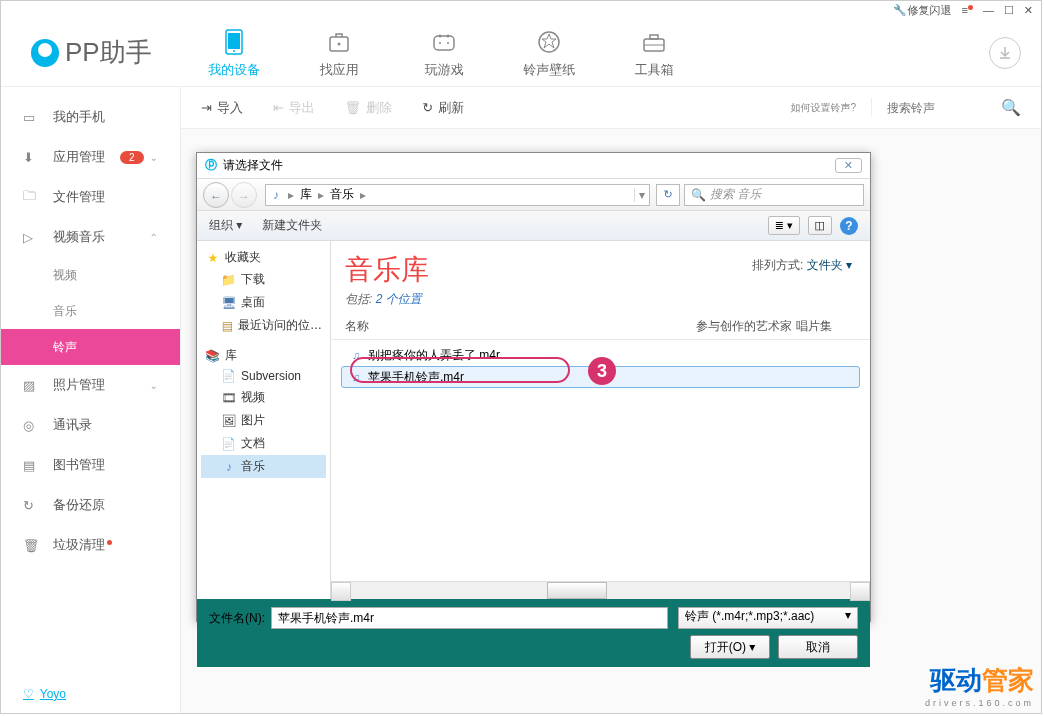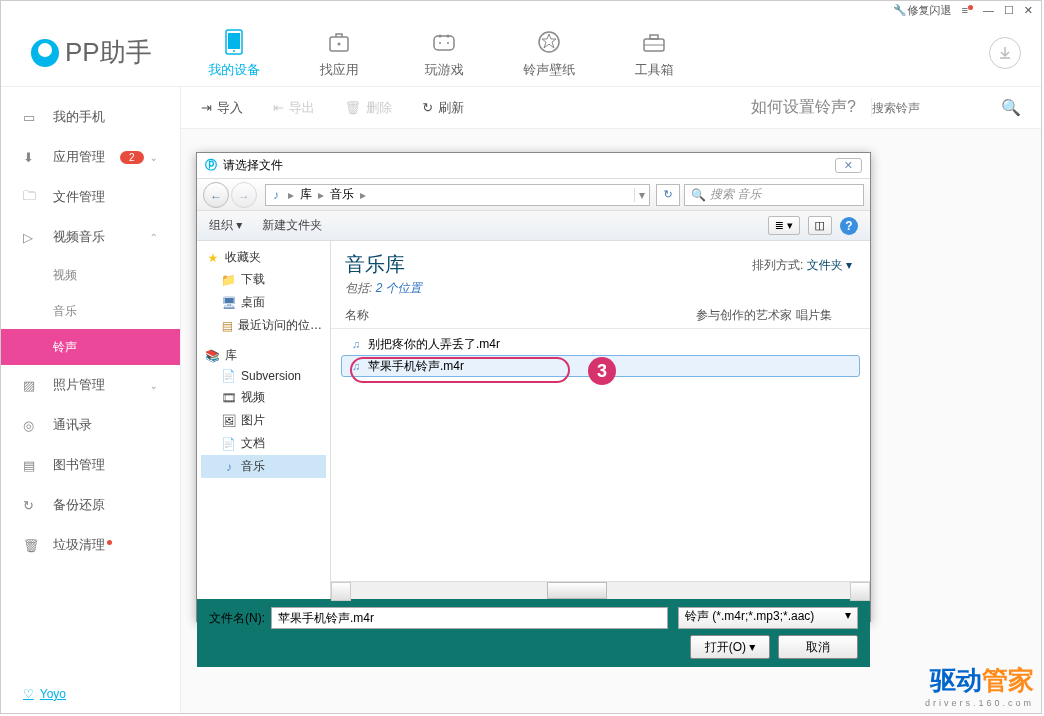--- a/index.html
+++ b/index.html
@@ -25,22 +25,22 @@
 .sidebar-sub.active { background: #ec4899; color: #fff; }
 .badge { background: #e74c3c; color: #fff; font-size: 10px; border-radius: 8px; padding: 1px 9px; margin-left: auto; }
 .chevron { margin-left: auto; color: #aaa; font-size: 10px; }
 .red-dot-side { width: 5px; height: 5px; background: #e74c3c; border-radius: 50%; display: inline-block; margin-left: 2px; margin-bottom: 6px; }
 .main-panel { flex: 1; background: #fafafa; position: relative; }
 .toolbar { height: 42px; background: #fff; border-bottom: 1px solid #eee; display: flex; align-items: center; padding: 0 20px; font-size: 13px; }
 .tool-btn { margin-right: 30px; color: #555; cursor: pointer; display: flex; align-items: center; }
 .tool-btn.disabled { color: #ccc; }
 .tool-btn .icon { margin-right: 5px; }
 .toolbar-right { margin-left: auto; display: flex; align-items: center; }
-.help-link { color: #888; font-size: 16px; cursor: pointer; }
-.search-box { margin-left: 15px; border-left: 1px solid #eee; display: flex; align-items: center; width: 150px; }
+.help-link { color: #888; font-size: 10px; cursor: pointer; }
+.search-box { margin-left: 15px; border-left: 1px solid #eee; padding-left: 15px; display: flex; align-items: center; width: 150px; }
 .search-input { border: none; outline: none; font-size: 12px; color: #888; width: 110px; }
 .search-icon { color: #aaa; margin-left: auto; font-size: 16px; }
 .yoyo { position: absolute; bottom: 12px; left: 22px; font-size: 12px; color: #00b5e9; text-decoration: underline; cursor: pointer; }
 .yoyo::before { content: "♡"; margin-right: 6px; text-decoration: none; }
 
 
 .dialog { position: absolute; left: 196px; top: 152px; width: 675px; height: 470px; background: #fff; border: 1px solid #888; box-shadow: 0 2px 10px rgba(0,0,0,0.3); z-index: 100; }
 .dialog-title { height: 26px; display: flex; align-items: center; padding: 0 8px; font-size: 12px; border-bottom: 1px solid #ddd; }
 .dialog-title-text { margin-left: 6px; }
 .dialog-close { margin-left: auto; border: 1px solid #bbb; border-radius: 3px; padding: 0 8px; font-size: 11px; color: #6a8fb5; cursor: pointer; }
@@ -59,21 +59,21 @@
 .help-icon { width: 18px; height: 18px; background: #3a8fe0; border-radius: 50%; color: #fff; font-size: 12px; font-weight: bold; display: flex; align-items: center; justify-content: center; cursor: pointer; }
 .dialog-body { display: flex; height: 358px; }
 .tree { width: 134px; border-right: 1px solid #ddd; padding: 6px 4px; font-size: 12px; background: #fff; overflow: hidden; }
 .tree-group { margin-bottom: 8px; }
 .tree-header { color: #333; padding: 2px 4px; display: flex; align-items: center; }
 .tree-item { padding: 3px 4px 3px 20px; color: #333; display: flex; align-items: center; cursor: pointer; white-space: nowrap; }
 .tree-item.selected { background: #cde6f7; }
 .tree-icon { width: 16px; text-align: center; margin-right: 4px; font-size: 12px; }
 .file-area { flex: 1; display: flex; flex-direction: column; position: relative; }
 .file-header { padding: 10px 14px 6px; }
-.file-title { font-size: 20px; color: #0c4a6e; }
+.file-title { font-size: 28px; color: #ef4444; }
 .file-sub { font-size: 12px; color: #666; margin-top: 2px; font-style: italic; }
 .file-sub .count { color: #2a6fc0; }
 .sort-by { position: absolute; right: 18px; top: 16px; font-size: 12px; color: #555; }
 .sort-by .link { color: #0c4a6e; cursor: pointer; }
 .file-columns { display: flex; font-size: 12px; color: #555; padding: 4px 14px; border-bottom: 1px solid #e8e8e8; }
 .col-name { flex: 1; }
 .col-artist { width: 100px; }
 .col-album { width: 60px; }
 .file-list { flex: 1; overflow-y: auto; padding: 4px 10px; }
 .file-row { height: 22px; display: flex; align-items: center; font-size: 12px; padding: 0 6px; border: 1px solid transparent; border-radius: 3px; cursor: pointer; }

